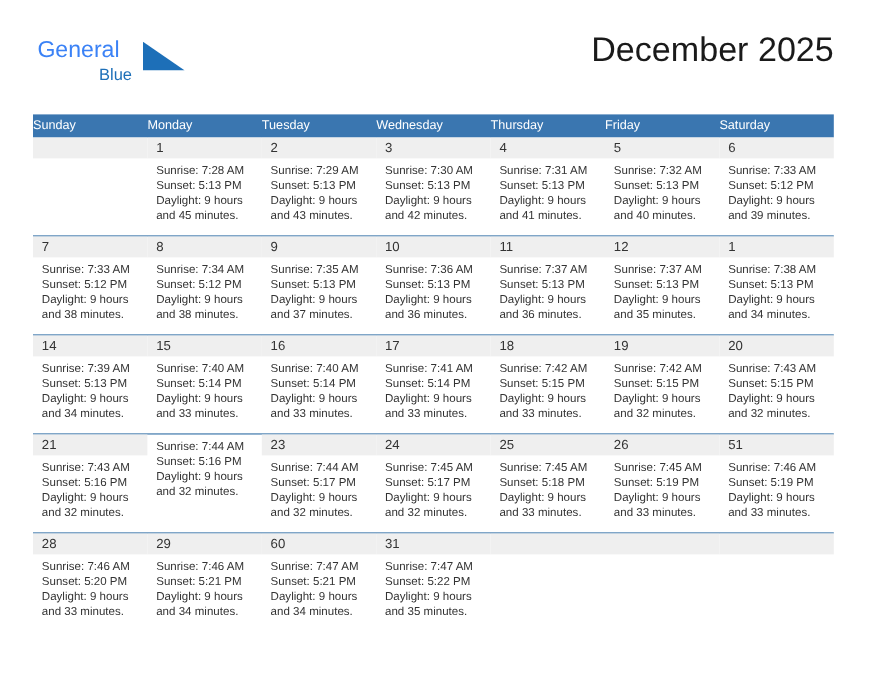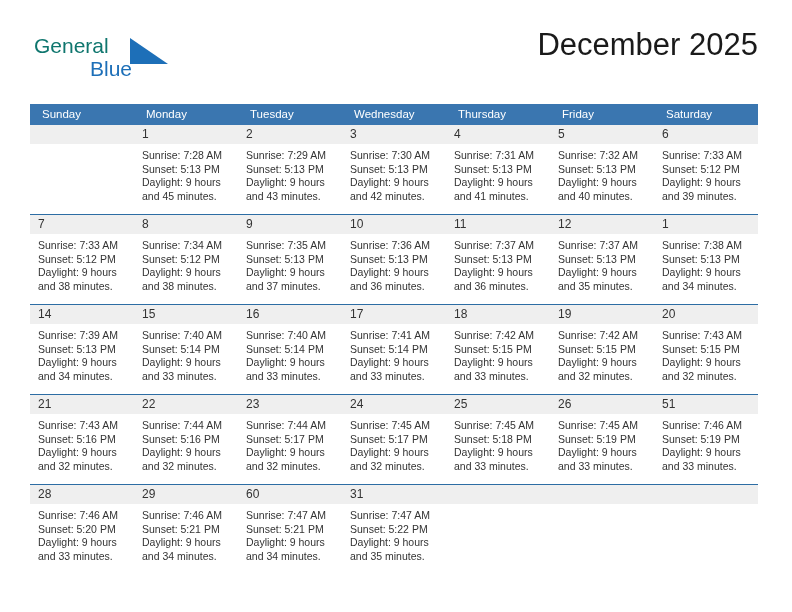--- a/index.html
+++ b/index.html
@@ -34,29 +34,29 @@
     left: 4px;
     top: 6px;
     width: 180px;
     height: 58px;
   }
   .logo-general {
     position: absolute;
     left: 0;
     top: 0;
     font-size: 21px;
-    color: #0f766e;
+    color: #3b82f6;
     letter-spacing: 0px;
     line-height: 24px;
   }
   .logo-blue {
     position: absolute;
     left: 56px;
     top: 23px;
-    font-size: 21px;
+    font-size: 15px;
     color: #1d6fb8;
     line-height: 24px;
   }
   .logo-triangle {
     position: absolute;
     left: 96px;
     top: 4px;
   }
 
   .title-block {
@@ -90,21 +90,21 @@
   .weekday-row {
     display: flex;
     background: #3a76b0;
     height: 21px;
   }
   .weekday {
     flex: 1 1 0;
     color: #ffffff;
     font-size: 11.5px;
     line-height: 21px;
-    padding-left: 12px;
+    padding-left: 0;
     box-sizing: border-box;
     overflow: hidden;
     white-space: nowrap;
   }
 
   .week {
     position: relative;
     border-top: 1.5px solid #2d6da4;
   }
   .week:first-of-type {
@@ -378,21 +378,20 @@
             <div class="daycell">
               <div class="daynum">21</div>
               <div class="dayinfo">
                 <div>Sunrise: 7:43 AM</div>
                 <div>Sunset: 5:16 PM</div>
                 <div>Daylight: 9 hours</div>
                 <div>and 32 minutes.</div>
               </div>
             </div>
             <div class="daycell">
-              <div class="daynum">22</div>
               <div class="dayinfo">
                 <div>Sunrise: 7:44 AM</div>
                 <div>Sunset: 5:16 PM</div>
                 <div>Daylight: 9 hours</div>
                 <div>and 32 minutes.</div>
               </div>
             </div>
             <div class="daycell">
               <div class="daynum">23</div>
               <div class="dayinfo">

